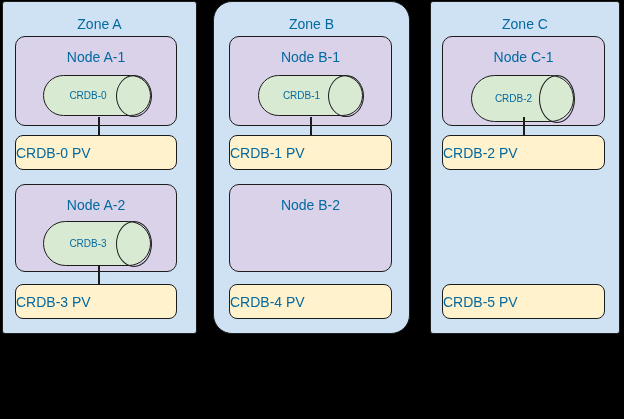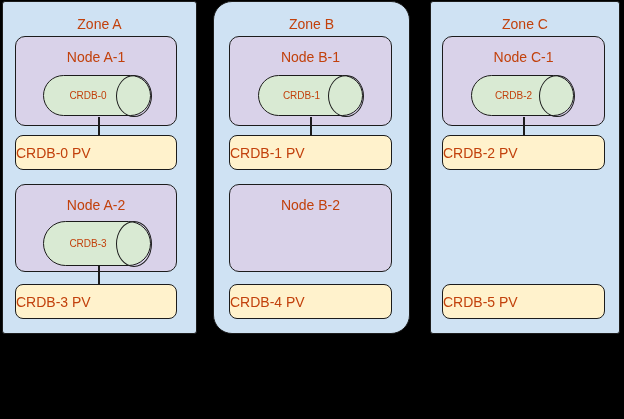--- a/index.html
+++ b/index.html
@@ -2,21 +2,21 @@
 <html><head>
 <meta charset="utf-8">
 <style>
   html, body { margin: 0; padding: 0; background: #000; }
   #canvas {
     position: relative;
     width: 624px;
     height: 419px;
     background: #000;
     font-family: "Liberation Sans", sans-serif;
-    color: #c2410c;
+    color: #0369a1;
     overflow: hidden;
   }
   .zone {
     position: absolute;
     top: 1px;
     height: 333px;
     background: #CFE2F3;
     border: 1.5px solid #1c1c1c;
     border-radius: 3px;
     box-sizing: border-box;
@@ -139,21 +139,21 @@
     <div class="pv" style="left:15px; top:282px; width:163px;">
       <span class="pv-label">CRDB-4 PV</span>
     </div>
   </div>
 
   <div class="zone" style="left:430px; width:190px;">
     <div class="zone-title">Zone C</div>
 
     <div class="node" style="left:11px; top:34px; width:163px; height:90px;">
       <div class="node-title">Node C-1</div>
-      <div class="pod" style="left:28px; top:38px; width:103px; height:41px;">
+      <div class="pod" style="left:28px; top:38px; width:103px; height:47px;">
         <span class="pod-label">CRDB-2</span>
         <div class="pod-cap"></div>
       </div>
     </div>
     <div class="connector" style="left:92px; top:115px; height:19px;"></div>
     <div class="pv" style="left:11px; top:133px; width:163px;">
       <span class="pv-label">CRDB-2 PV</span>
     </div>
 
     <div class="pv" style="left:11px; top:282px; width:163px;">

